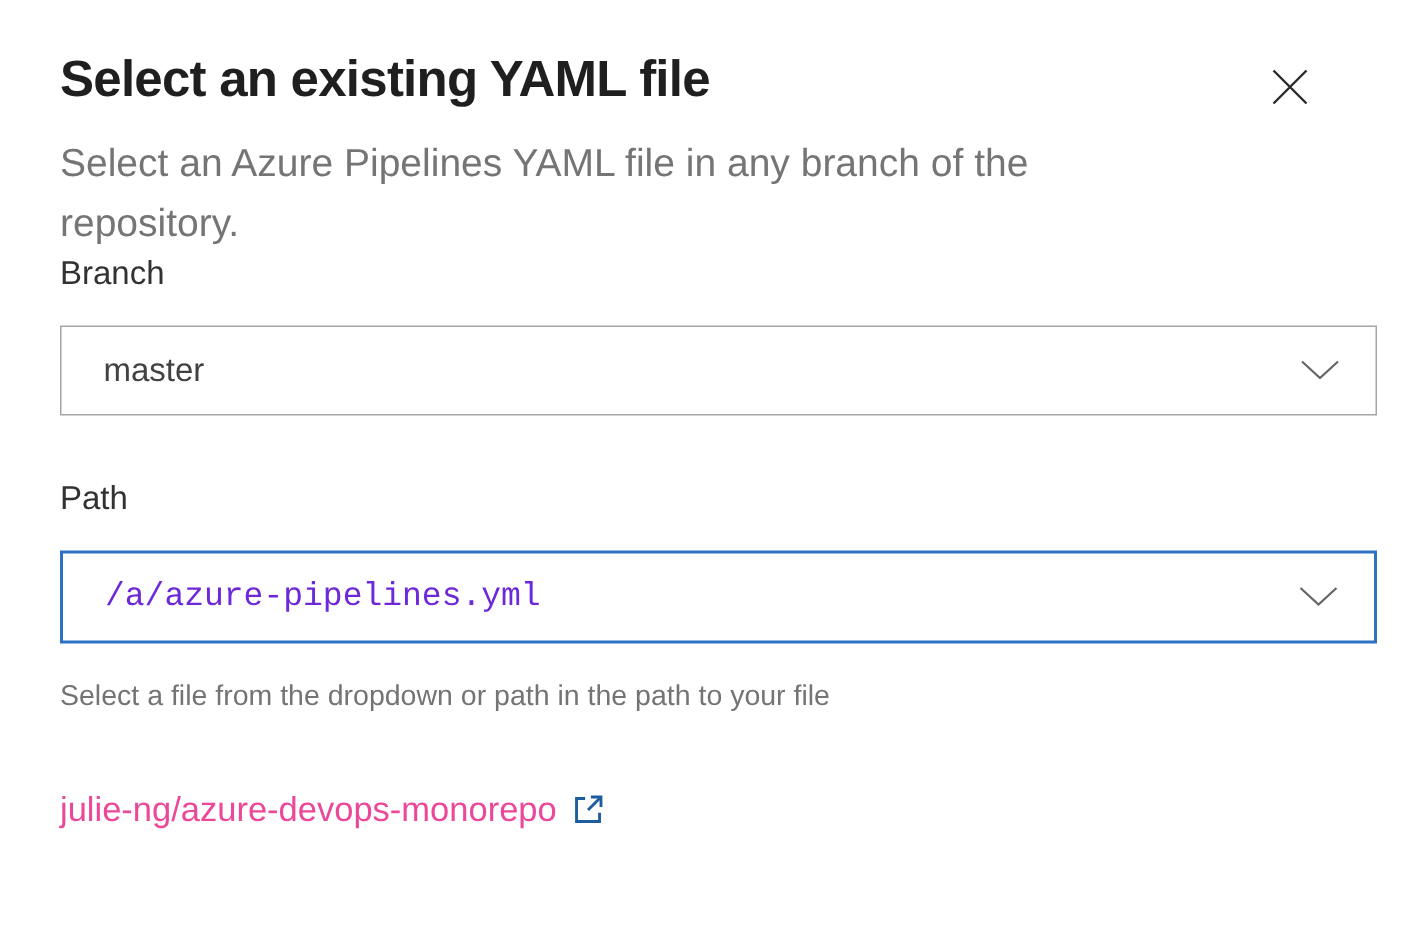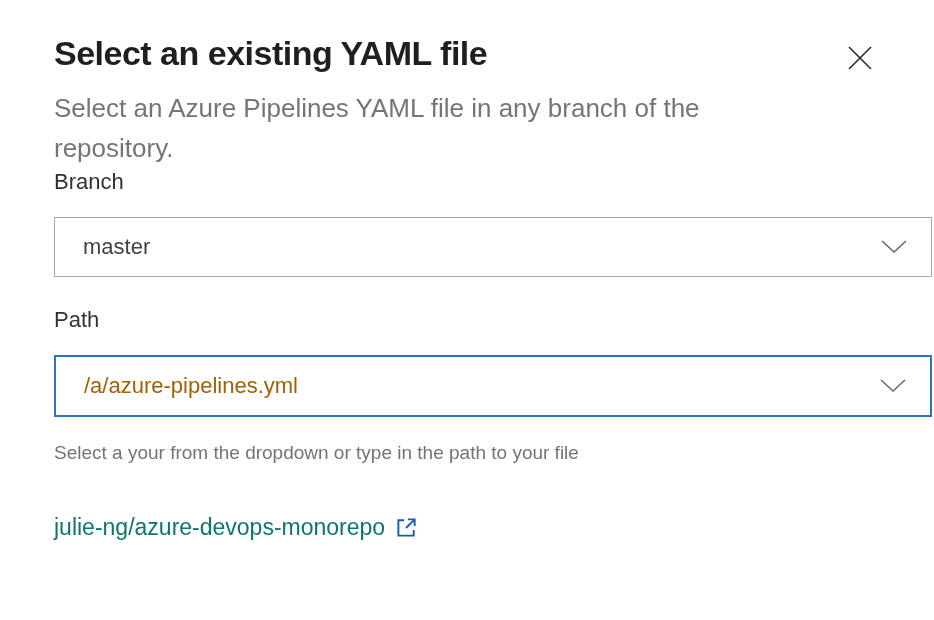--- a/index.html
+++ b/index.html
@@ -4,21 +4,21 @@
 <style>
   * { margin: 0; padding: 0; box-sizing: border-box; }
   html, body {
     width: 934px; height: 620px;
     background: #ffffff;
     font-family: "Liberation Sans", sans-serif;
     overflow: hidden;
   }
   .dialog {
     width: 902px; height: 620px;
-    padding: 32px 22px 0 54px;
+    padding: 32px 22px 0 40px;
   }
   .header {
     display: flex;
     align-items: flex-start;
     justify-content: space-between;
   }
   .title {
     font-size: 34px;
     font-weight: 700;
     color: #1f1f1f;
@@ -34,21 +34,21 @@
     line-height: 0;
   }
   .subtitle {
     margin-top: 10px;
     font-size: 26px;
     line-height: 1.55;
     color: #757575;
     max-width: 695px;
   }
   .field-group { }
-  .field-group.path { margin-top: 30px; }
+  .field-group.path { margin-top: 42px; }
   .field-label {
     font-size: 22px;
     color: #323232;
     margin-bottom: 22px;
   }
   .field {
     width: 878px;
     height: 60px;
     border: 1px solid #a6a6a6;
     display: flex;
@@ -63,44 +63,44 @@
   }
   .field-value {
     flex: 1;
     font-size: 22px;
     color: #424242;
   }
   .field input {
     flex: 1;
     border: none;
     outline: none;
-    font-family: Liberation Sans, sans-serif;
+    font-family: Liberation Mono, monospace;
     font-size: 22px;
-    color: #a16207;
+    color: #6d28d9;
     background: transparent;
   }
   .chevron {
     line-height: 0;
     cursor: pointer;
     padding: 4px 2px;
   }
   .helper-text {
     margin-top: 25px;
     font-size: 19px;
     color: #747474;
   }
   .repo-row {
     margin-top: 50px;
   }
   .repo-link {
     display: inline-flex;
     align-items: center;
     gap: 10px;
     font-size: 23px;
-    color: #0f766e;
+    color: #ec4899;
     text-decoration: none;
     cursor: pointer;
   }
   .ext-icon { line-height: 0; }
 </style>
 </head>
 <body>
 
 <div class="dialog">
 
@@ -132,21 +132,21 @@
   <div class="field-group path">
     <div class="field-label">Path</div>
     <div class="field focused">
       <input type="text" value="/a/azure-pipelines.yml" style="">
       <span class="chevron">
         <svg width="26" height="14" viewBox="0 0 26 14" fill="none" stroke="#666666" stroke-width="1.5">
           <path d="M1 1 L13 12 L25 1"></path>
         </svg>
       </span>
     </div>
-    <div class="helper-text">Select a your from the dropdown or type in the path to your file</div>
+    <div class="helper-text">Select a file from the dropdown or path in the path to your file</div>
   </div>
 
   <div class="repo-row">
     <a class="repo-link">
       <span>julie-ng/azure-devops-monorepo</span>
       <span class="ext-icon">
         <svg width="23" height="23" viewBox="0 0 24 24" fill="none" stroke="#1d5c9e" stroke-width="2">
           <path d="M9.5 4.5 H3.5 V20.5 H19.5 V14.5"></path>
           <path d="M13.5 3.5 H20.5 V10.5"></path>
           <path d="M20 4 L11.5 12.5"></path>

